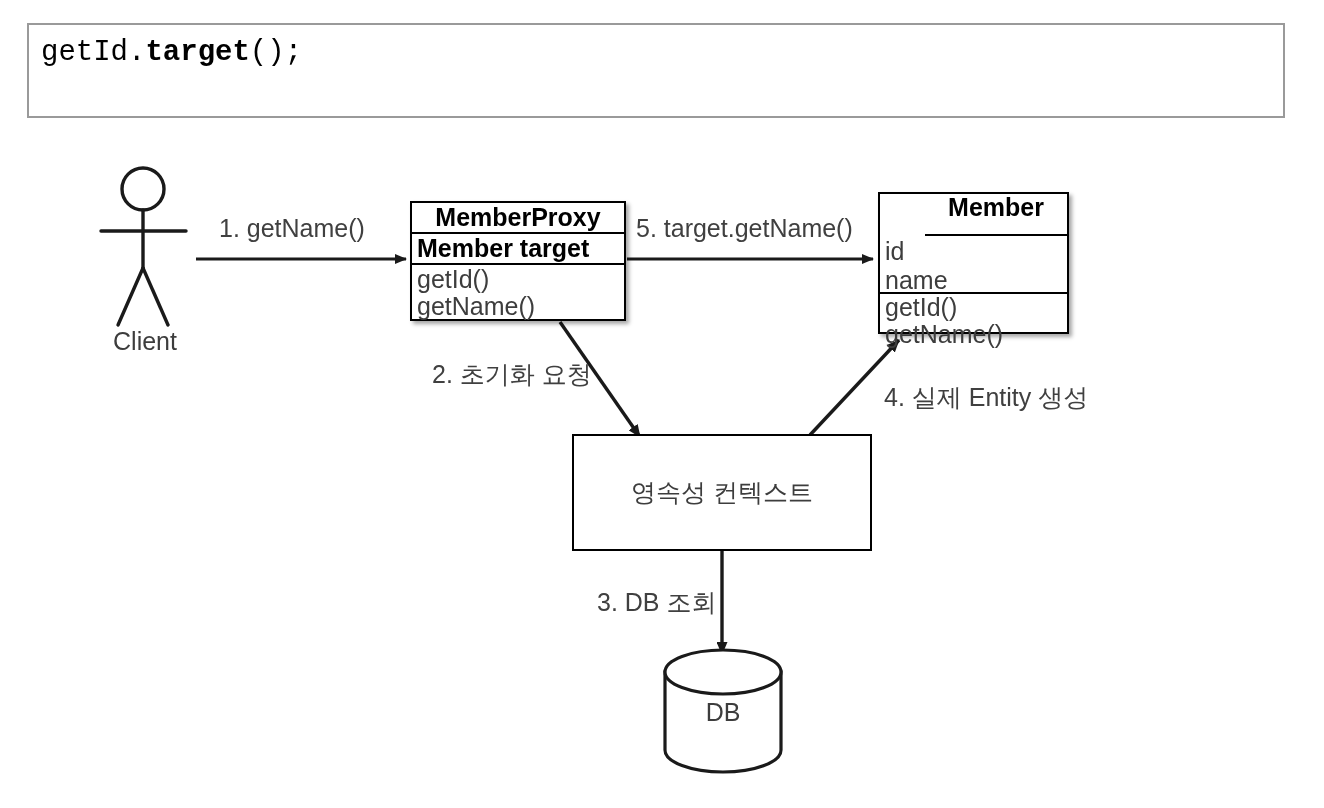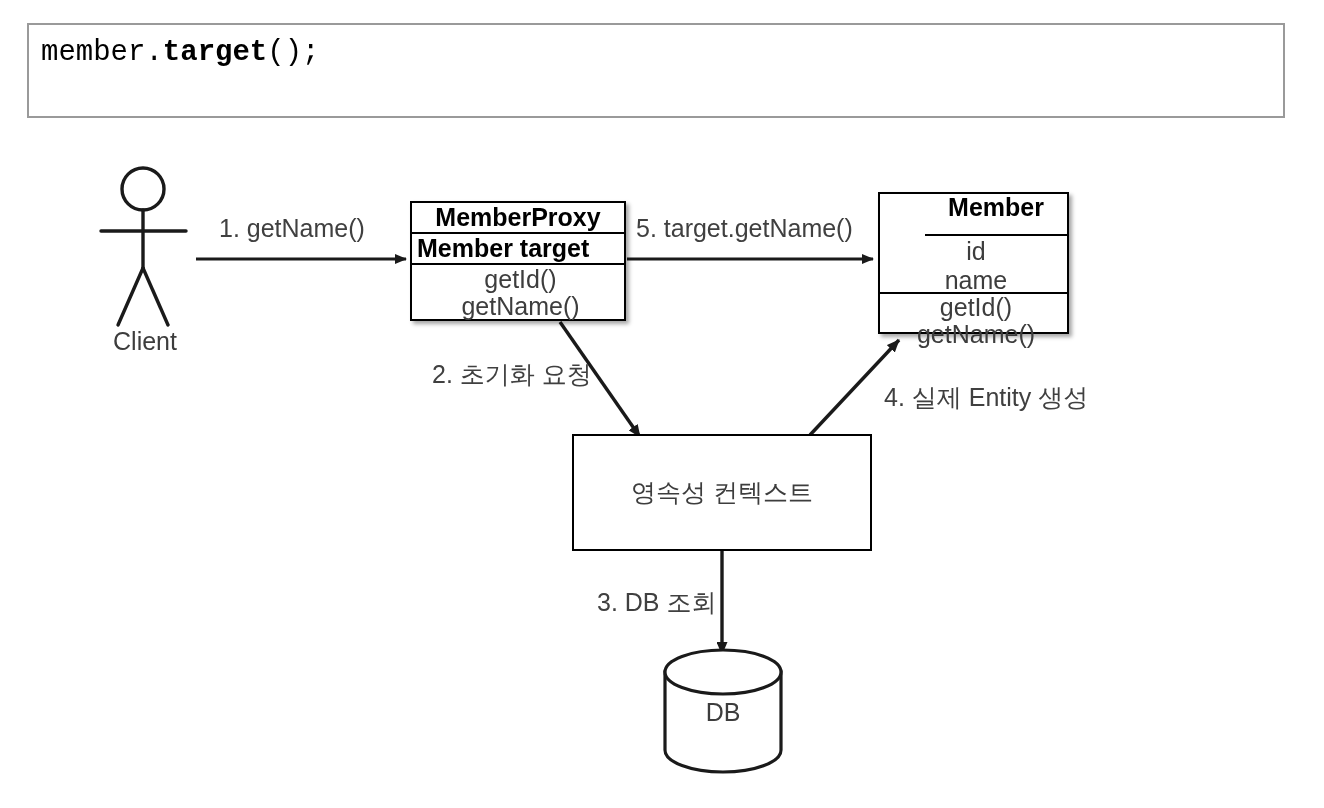--- a/index.html
+++ b/index.html
@@ -62,21 +62,21 @@
     font-weight: 700;
     color: #000000;
   }
   .uml-section {
     box-sizing: border-box;
     padding-left: 5px;
     color: #3d3d3d;
   }
   .uml-section.bordered { border-bottom: 2px solid #000000; }
   .uml-section.strong { color: #000; font-weight: 700; }
-  .uml-row { white-space: nowrap; text-align: center; }
+  .uml-row { white-space: nowrap; }
 
   
   #member-proxy-box { left: 410px; top: 201px; width: 216px; height: 120px; }
   #member-proxy-box .uml-header { height: 31px; line-height: 29px; font-size: 25px; }
   #mp-target { height: 31px; line-height: 29px; font-size: 25px; }
   #mp-methods { height: 54px; padding-top: 1px; }
   #mp-methods .uml-row { font-size: 25px; line-height: 27px; }
 
   
   #member-box { left: 878px; top: 192px; width: 191px; height: 142px; }
@@ -132,21 +132,21 @@
   #label-1 { left: 219px; top: 214px; }
   #label-5 { left: 636px; top: 214px; }
   #label-2 { left: 432px; top: 358px; }
   #label-4 { left: 884px; top: 381px; }
   #label-3 { left: 597px; top: 586px; }
 </style>
 </head>
 <body>
 
 <div id="code-block">
-  <div class="code-line"><span>member.</span><b>target</b><span>();</span></div>
+  <div class="code-line"><span>getId.</span><b>target</b><span>();</span></div>
 </div>
 
 <svg id="diagram" viewBox="0 0 1324 808" xmlns="http://www.w3.org/2000/svg">
   <defs>
     <marker id="arrowhead" markerWidth="12" markerHeight="10" refX="11" refY="5" orient="auto" markerUnits="userSpaceOnUse">
       <path d="M0,0 L12,5 L0,10 z" fill="#1a1a1a"></path>
     </marker>
     <marker id="arrowhead-sm" markerWidth="13" markerHeight="11" refX="12" refY="5.5" orient="auto" markerUnits="userSpaceOnUse">
       <path d="M0,0 L13,5.5 L0,11 z" fill="#1a1a1a"></path>
     </marker>

